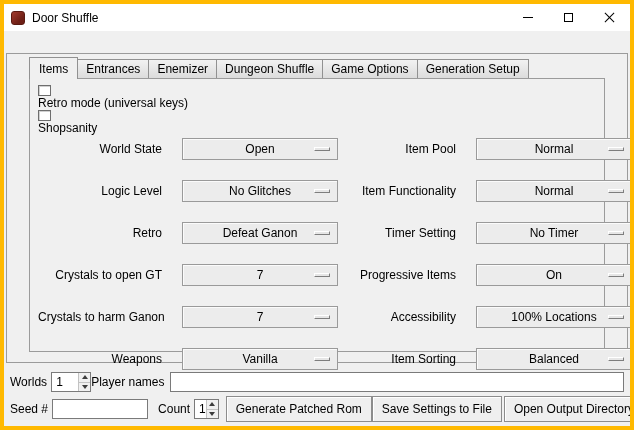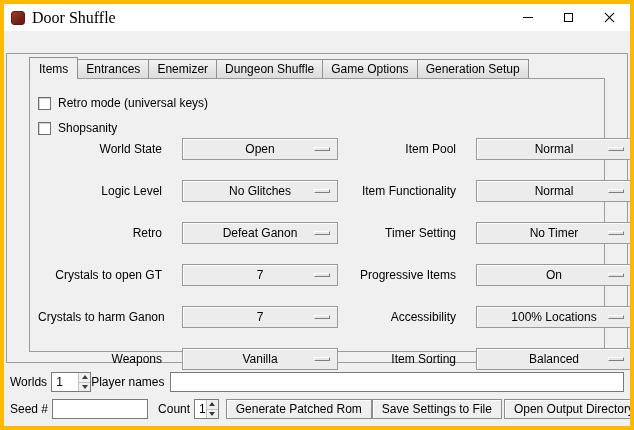--- a/index.html
+++ b/index.html
@@ -22,21 +22,21 @@
     height: 27px; background: #ffffff;
     display: flex; align-items: center;
     padding-left: 7px;
   }
   .app-icon {
     width: 14px; height: 14px; margin-right: 7px;
     border-radius: 3px;
     background: linear-gradient(135deg, #a33b2e 0%, #6e1f16 70%);
     border: 1px solid #5a1a12;
   }
-  .title-text { font-size: 16px; font-family: Liberation Serif, serif; }
+  .title-text { font-size: 12px; }
   .win-controls { position: absolute; right: 0; top: 0; height: 100%; display: flex; }
   .win-btn { width: 41px; height: 100%; display: flex; align-items: center; justify-content: center; cursor: default; }
   .glyph-min { width: 10px; height: 1px; background: #000; }
   .glyph-max { width: 9px; height: 9px; border: 1px solid #000; }
   .glyph-close { position: relative; width: 11px; height: 11px; }
   .glyph-close::before, .glyph-close::after {
     content: ""; position: absolute; left: -1px; top: 5px;
     width: 13px; height: 1px; background: #000;
   }
   .glyph-close::before { transform: rotate(45deg); }
@@ -68,21 +68,21 @@
     border: 1px solid #9b9b9b; background: #f0f0f0;
   }
   .tabbar.inner { left: 22px; top: 4px; height: 20px; }
   .pane-inner {
     position: absolute; left: 22px; right: 22px; top: 24px; bottom: 10px;
     border: 1px solid #9b9b9b; background: #f0f0f0;
     padding: 6px 8px;
   }
 
   
-  .check-row { display: flex; align-items: flex-end; height: 25px; cursor: default; }
+  .check-row { display: flex; align-items: flex-start; height: 25px; cursor: default; flex-direction: column; }
   .checkbox {
     width: 13px; height: 13px; background: #fff;
     border: 1px solid #6e6e6e; margin-right: 7px;
     box-shadow: inset 1px 1px 0 #d0d0d0;
   }
 
   
   .options-grid {
     display: grid;
     grid-template-columns: 124px 156px 98px 156px;
@@ -126,21 +126,21 @@
   .spinbox.count  { width: 36px; margin-left: 4px; }
   .spin-value { flex: 1; display: flex; align-items: center; padding-left: 4px; }
   .spin-arrows { width: 12px; display: flex; flex-direction: column; border-left: 1px solid #c2c2c2; }
   .spin-btn { flex: 1; display: flex; align-items: center; justify-content: center; background: #f0f0f0; cursor: default; }
   .spin-btn + .spin-btn { border-top: 1px solid #c2c2c2; }
   .tri-up { width: 0; height: 0; border-left: 3px solid transparent; border-right: 3px solid transparent; border-bottom: 4px solid #3c3c3c; }
   .tri-down { width: 0; height: 0; border-left: 3px solid transparent; border-right: 3px solid transparent; border-top: 4px solid #3c3c3c; }
   .lbl-players { }
   .lbl-count { margin-left: 10px; }
   .btn {
-    height: 20px; padding: 0 9px;
+    height: 26px; padding: 0 9px;
     background: #efefef; border: 1px solid #8c8c8c;
     box-shadow: inset 1px 1px 0 #ffffff;
     display: flex; align-items: center;
     white-space: nowrap; font: inherit; cursor: default;
   }
   .btn-generate { margin-left: 7px; }
   .spacer { flex: 1; }
   .btn + .btn { margin-left: 2px; }
 </style>
 </head>

